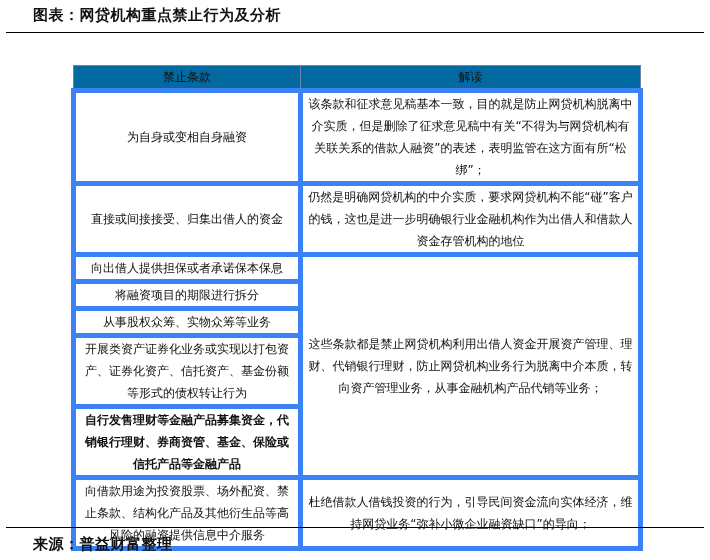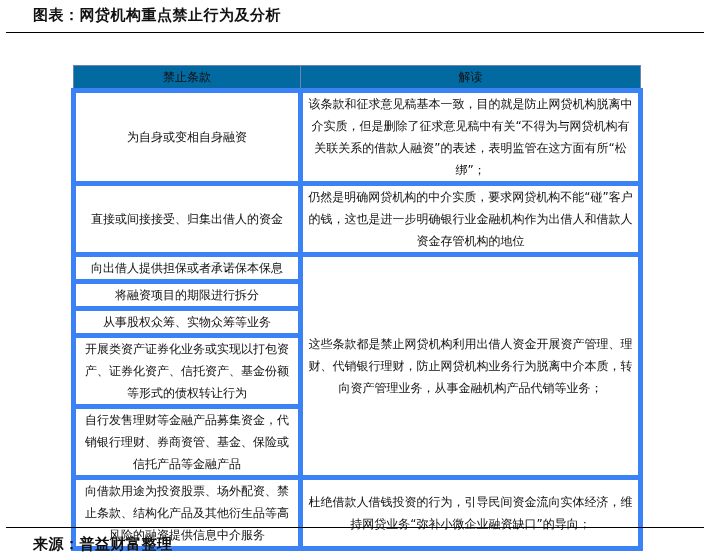--- a/index.html
+++ b/index.html
@@ -18,21 +18,21 @@
   table.main th { background: #0369a1; font-weight: normal; height: 22px; padding: 0;
                   border: 1px solid #6d86b0; border-bottom: 3px solid #b10d12; text-align: center; }
   table.main td { border: 5px solid #3b82f6; text-align: center; vertical-align: middle; padding: 0 4px; }
   td.clause { padding: 0 2px; }
   .r1 td { height: 82px; }
   .r2 td { height: 63px; }
   .r3 td.clause { height: 21px; }
   .r4 td.clause { height: 21px; }
   .r5 td.clause { height: 21px; }
   .r6 td.clause { height: 62px; }
-  .r7 td.clause { height: 63px; }
+  .r7 td.clause { height: 63px; font-weight: bold; }
   .r8 td { height: 62px; }
 </style>
 </head>
 <body>
 
 <div class="title">图表：网贷机构重点禁止行为及分析</div>
 <div class="rule top"></div>
 
 <table class="main">
   <colgroup>

